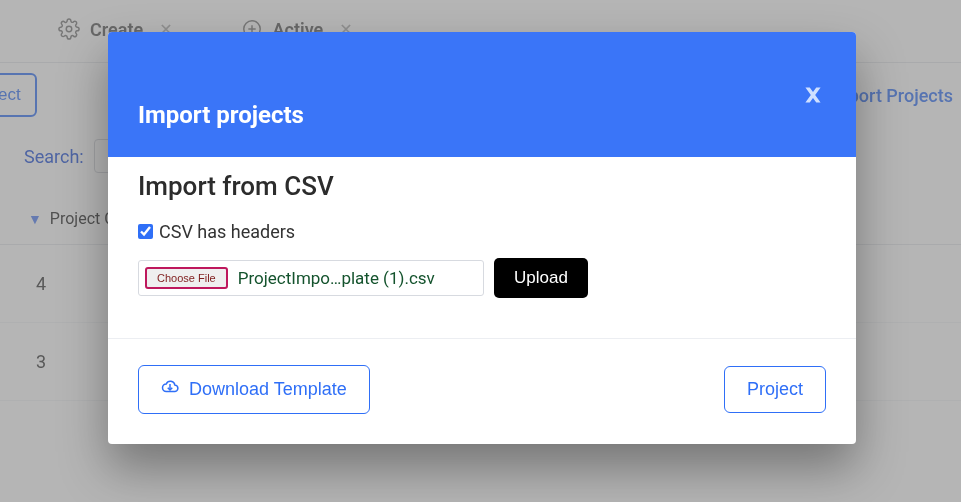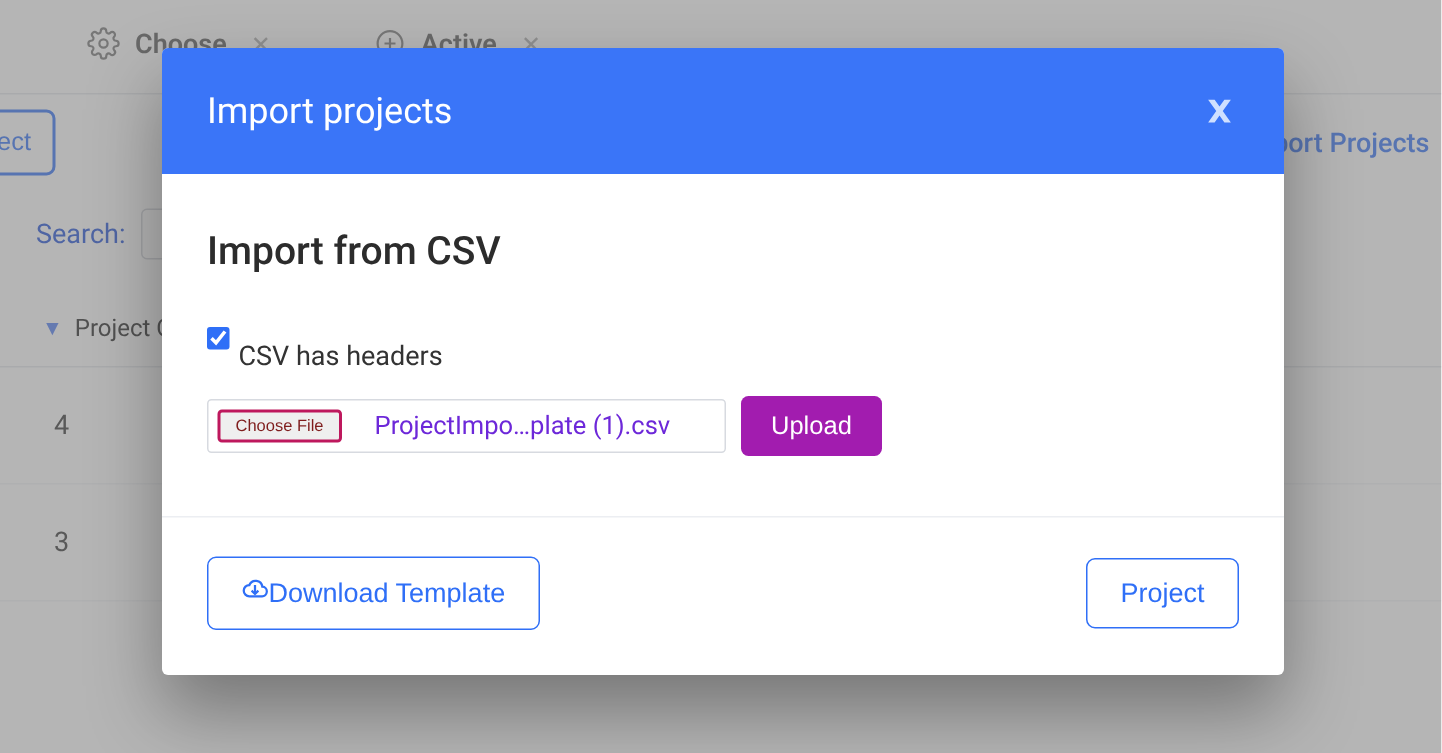--- a/index.html
+++ b/index.html
@@ -29,50 +29,50 @@
   .cell-amount { width: 80px; text-align: right; }
   .cell-status { width: 110px; text-align: center; }
   .badge { display: inline-block; background: #1e7a2e; color: #fff; border-radius: 14px; padding: 3px 14px; font-size: 14px; font-weight: 600; }
 
   
   .overlay { position: absolute; inset: 0; background: rgba(120,120,120,0.55); }
 
   
   .modal { position: absolute; left: 108px; top: 32px; width: 748px; background: #fff; border-radius: 4px; box-shadow: 0 24px 48px rgba(0,0,0,0.35); overflow: hidden; }
   .modal-header { background: #3a75f8; color: #fff; display: flex; align-items: center; justify-content: space-between; padding: 28px 30px 28px 30px; }
-  .modal-title { font-size: 24px; font-weight: 400; }
+  .modal-title { font-size: 24px; font-weight: 700; margin-top: 41px; }
   .modal-close { width: 26px; height: 26px; color: #cfe0ff; cursor: pointer; }
   .modal-close svg { width: 26px; height: 26px; fill: currentColor; }
-  .modal-body { padding: 37px 30px 40px 30px; }
+  .modal-body { padding: 14px 30px 40px 30px; }
   .section-title { font-size: 26px; font-weight: 500; color: #2c2c2c; margin-bottom: 20px; }
   .checkbox-row { display: flex; align-items: center; gap: 6px; margin-bottom: 16px; }
   .chk { width: 15px; height: 15px; accent-color: #2f6ff7; }
-  .chk-label { font-size: 18px; color: #333; margin-top: 24px; }
+  .chk-label { font-size: 18px; color: #333; }
   .file-row { display: flex; align-items: center; gap: 10px; }
   .file-box { display: flex; align-items: center; border: 1px solid #d7dae0; border-radius: 3px; height: 36px; padding: 0 8px 0 6px; width: 346px; }
   .choose-file-btn { background: #efefef; border: 2px solid #be185d; border-radius: 3px; padding: 3px 10px; font-size: 11px; color: #7f1d1d; cursor: pointer; }
-  .file-name { margin-left: 22px; font-size: 17px; color: #6d28d9; white-space: nowrap; overflow: hidden; text-overflow: ellipsis; flex: 1; }
-  .upload-btn { background: #a21caf; color: #fff; border: none; border-radius: 5px; padding: 10px 20px; font-size: 17px; font-weight: 500; cursor: pointer; }
+  .file-name { margin-left: 10px; font-size: 17px; color: #14532d; white-space: nowrap; overflow: hidden; text-overflow: ellipsis; flex: 1; }
+  .upload-btn { background: #000000; color: #fff; border: none; border-radius: 5px; padding: 10px 20px; font-size: 17px; font-weight: 500; cursor: pointer; }
   .modal-footer { border-top: 1px solid #eceef2; padding: 26px 30px 30px 30px; display: flex; align-items: center; justify-content: space-between; }
-  .btn-outline { border: 1.5px solid #2f6ff7; color: #2f6ff7; background: #fff; border-radius: 6px; padding: 12px 22px; font-size: 18px; font-weight: 500; display: inline-flex; align-items: center; cursor: pointer; }
+  .btn-outline { border: 1.5px solid #2f6ff7; color: #2f6ff7; background: #fff; border-radius: 6px; padding: 12px 22px; font-size: 18px; font-weight: 500; display: inline-flex; align-items: center; gap: 10px; cursor: pointer; }
   .btn-outline svg { width: 18px; height: 18px; stroke: currentColor; fill: none; stroke-width: 2; }
 </style>
 </head>
 <body>
 
 <div class="bg-page">
   <div class="top-tabs">
     <div class="tab">
       <span class="tab-icon">
         <svg viewBox="0 0 24 24">
             <circle cx="12" cy="12" r="3"></circle>
             <path d="M19.4 15a1.7 1.7 0 0 0 .34 1.87l.06.06a2 2 0 1 1-2.83 2.83l-.06-.06a1.7 1.7 0 0 0-1.87-.34 1.7 1.7 0 0 0-1 1.56V21a2 2 0 0 1-4 0v-.09a1.7 1.7 0 0 0-1.11-1.56 1.7 1.7 0 0 0-1.87.34l-.06.06a2 2 0 1 1-2.83-2.83l.06-.06A1.7 1.7 0 0 0 4.6 15a1.7 1.7 0 0 0-1.56-1H3a2 2 0 0 1 0-4h.09A1.7 1.7 0 0 0 4.6 9a1.7 1.7 0 0 0-.34-1.87l-.06-.06A2 2 0 1 1 7.03 4.24l.06.06A1.7 1.7 0 0 0 9 4.6a1.7 1.7 0 0 0 1-1.56V3a2 2 0 0 1 4 0v.09c0 .67.4 1.27 1 1.51a1.7 1.7 0 0 0 1.87-.34l.06-.06a2 2 0 1 1 2.83 2.83l-.06.06A1.7 1.7 0 0 0 19.4 9c.24.6.84 1 1.51 1H21a2 2 0 0 1 0 4h-.09a1.7 1.7 0 0 0-1.51 1z"></path>
           </svg>
       </span>
-      <span>Choose</span>
+      <span>Create</span>
       <span class="tab-x">✕</span>
     </div>
     <div class="tab" style="margin-left:40px;">
       <span class="tab-icon">
         <svg viewBox="0 0 24 24">
             <circle cx="12" cy="12" r="9"></circle>
             <line x1="12" y1="8" x2="12" y2="16"></line>
             <line x1="8" y1="12" x2="16" y2="12"></line>
           </svg>
       </span>

